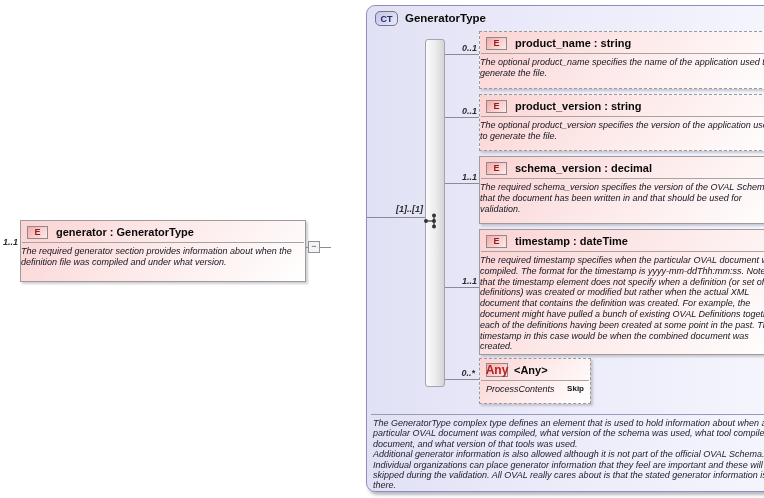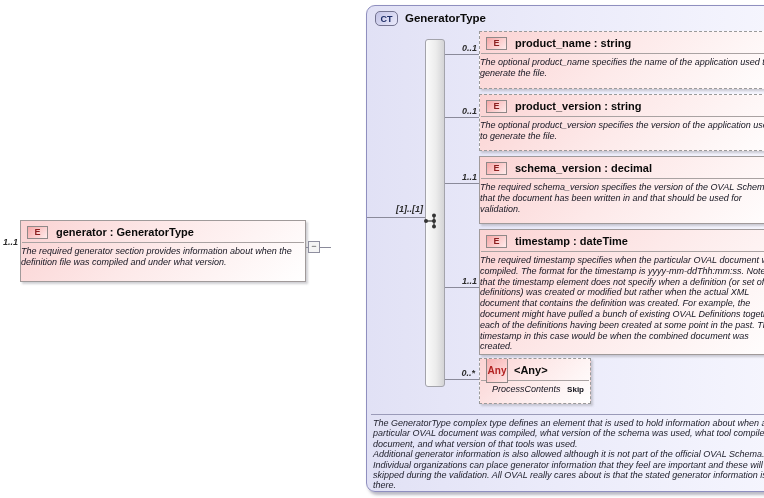--- a/index.html
+++ b/index.html
@@ -30,25 +30,25 @@
   }
   .ebox .title-row .name { font-size:11px; font-weight:bold; color:#0a0a0a; white-space:nowrap; }
   .badge-e {
     width:21px; height:13px; flex:0 0 auto;
     display:flex; align-items:center; justify-content:center;
     background:linear-gradient(135deg,#f6a8a8 0%, #fbcaca 50%, #ffecec 100%);
     border:1px solid #8f8888; color:#8b1f1f;
     font-size:9px; font-weight:bold;
   }
   .badge-any {
-    width:22px; height:26px; flex:0 0 auto;
+    width:22px; height:14px; flex:0 0 auto;
     display:flex; align-items:center; justify-content:center;
     background:linear-gradient(135deg,#f6b0b0 0%, #ffe4e4 100%);
     border:1px solid #8f8888; color:#b22222;
-    font-size:10px; font-weight:bold;
+    font-size:12px; font-weight:bold;
   }
   .ebox .divider { height:1px; background:#a9a2a2; margin:0 1px; }
   .ebox .desc {
     padding:3px 6px 4px 0; font-size:9px; line-height:10.8px;
     font-style:italic; color:#141420;
   }
   
   .gen-box { left:20px; top:220px; width:286px; height:62px; }
   .toggle {
     position:absolute; left:308px; top:241px; width:12px; height:12px;
@@ -81,22 +81,22 @@
   }
   .seq-icon { position:absolute; left:56px; top:206px; z-index:2; }
   
   .footer-text {
     position:absolute; left:6px; top:412px; width:414px;
     font-size:9px; line-height:10.4px; font-style:italic; color:#1c1c28;
   }
   .footer-text p { margin:0; }
   
   .pc-row {
-    display:flex; align-items:flex-end; justify-content:space-between;
-    padding:3px 6px 0 12px;
+    display:flex; align-items:flex-start; justify-content:space-between;
+    padding:3px 6px 0 6px;
   }
   .pc-label { font-size:9px; font-style:italic; color:#141420; }
   .pc-value { font-size:8px; font-weight:bold; color:#101018; }
 </style>
 </head>
 <body>
 
 <div class="canvas">
 
   <span class="card-label" style="left:3px; top:237px;">1..1</span>

